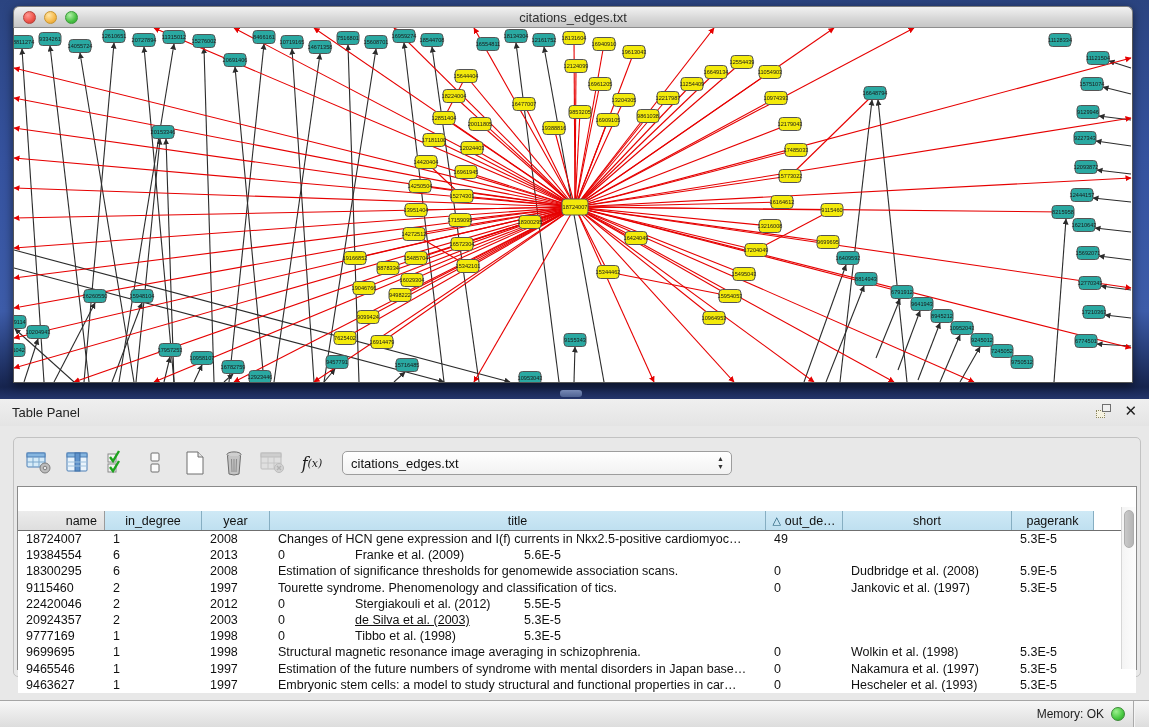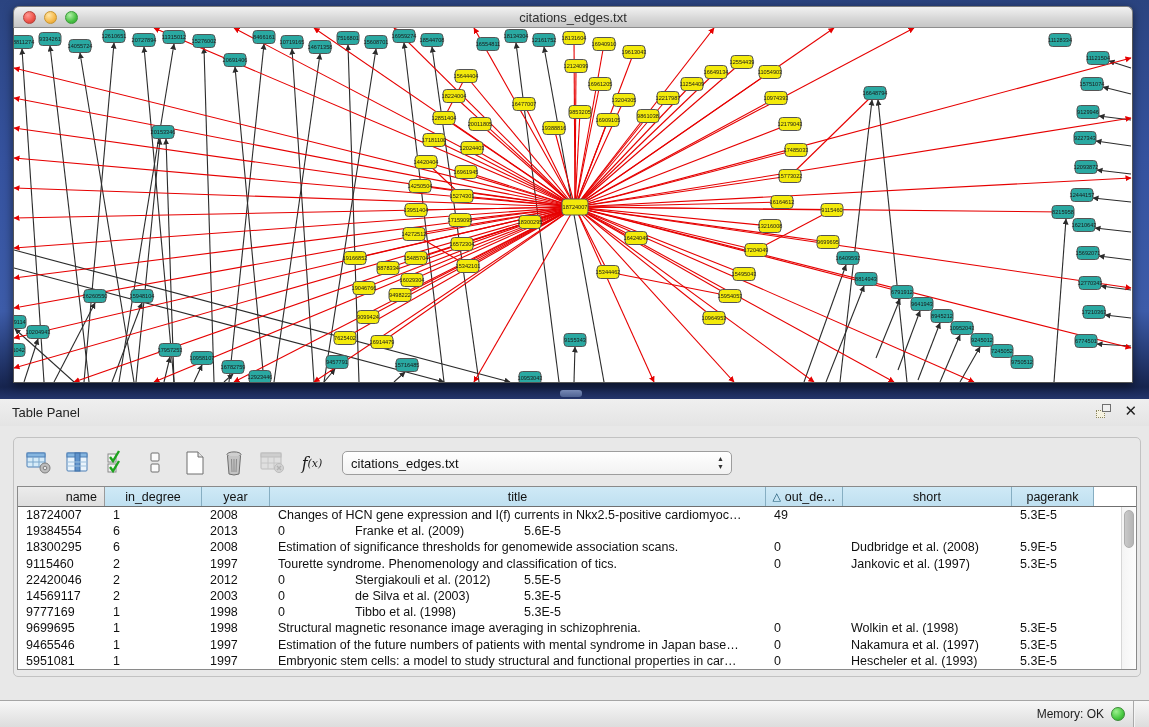--- a/index.html
+++ b/index.html
@@ -44,21 +44,21 @@
     align-items:center; justify-content:center; cursor:default; }
   .fx { font-family:"DejaVu Serif","Liberation Serif",serif; font-style:italic; font-size:16px; color:#1a1a1a; }
   .fx small { font-size:11px; }
   .net-select { margin-left:6px; width:390px; height:24px; background:linear-gradient(180deg,#ffffff,#f2f2f2);
     border:1px solid #9d9d9d; border-radius:5px; font-size:13px; color:#111;
     display:flex; align-items:center; padding:0 8px; position:relative; }
   .net-select .spin { position:absolute; right:7px; top:3px; font-size:7px; line-height:8px; color:#333; text-align:center; }
 
   .tbl { position:absolute; left:3px; top:48px; width:1120px; height:184px;
     border:1px solid #8a8a8a; background:#ffffff; }
-  .thead { display:flex; height:20px; border-bottom:1px solid #6f6f6f; font-size:12.5px; color:#111; }
+  .thead { display:flex; height:20px; border-bottom:1px solid #6f6f6f; font-size:12.5px; color:#111;margin-top:24px; }
   .th { background:linear-gradient(180deg,#cfe9f6,#bfe0f0); border-right:1px solid #86aec2;
     display:flex; align-items:center; justify-content:center; gap:4px; overflow:hidden; white-space:nowrap; }
   .th.plain { background:linear-gradient(180deg,#ececec,#dedede); border-right:1px solid #9a9a9a;
     justify-content:flex-end; padding-right:7px; }
   .th .sort { color:#15516e; font-size:11px; }
   .th.filler { border-right:none; }
   .tbody { font-size:12.5px; color:#101010; }
   .tr { display:flex; height:16.2px; line-height:16.2px; background:#fff; }
   .td { padding-left:8px; overflow:hidden; white-space:nowrap; }
   .vscroll { position:absolute; right:0; top:20px; bottom:0; width:15px;
@@ -636,25 +636,25 @@
           </div>
           <div class="tr">
             <div class="td" style="width: 87px;">22420046</div>
             <div class="td" style="width: 97px;">2</div>
             <div class="td" style="width: 68px;">2012</div>
             <div class="td" style="width: 77px;">0</div>
             <div class="td" style="width: 169px;">Stergiakouli et al. (2012)</div>
             <div class="td" style="width: 82px;">5.5E-5</div>
           </div>
           <div class="tr">
-            <div class="td" style="width: 87px;">14569117</div>
+            <div class="td" style="width: 87px;">20924357</div>
             <div class="td" style="width: 97px;">2</div>
             <div class="td" style="width: 68px;">2003</div>
             <div class="td" style="width: 77px;">0</div>
-            <div class="td" style="width: 169px;">de Silva et al. (2003)</div>
+            <div class="td" style="width: 169px; text-decoration: underline;">de Silva et al. (2003)</div>
             <div class="td" style="width: 82px;">5.3E-5</div>
           </div>
           <div class="tr">
             <div class="td" style="width: 87px;">9777169</div>
             <div class="td" style="width: 97px;">1</div>
             <div class="td" style="width: 68px;">1998</div>
             <div class="td" style="width: 77px;">0</div>
             <div class="td" style="width: 169px;">Tibbo et al. (1998)</div>
             <div class="td" style="width: 82px;">5.3E-5</div>
           </div>
@@ -664,27 +664,27 @@
             <div class="td" style="width: 68px;">1998</div>
             <div class="td" style="width: 496px;">Structural magnetic resonance image averaging in schizophrenia.</div>
             <div class="td" style="width: 77px;">0</div>
             <div class="td" style="width: 169px;">Wolkin et al. (1998)</div>
             <div class="td" style="width: 82px;">5.3E-5</div>
           </div>
           <div class="tr">
             <div class="td" style="width: 87px;">9465546</div>
             <div class="td" style="width: 97px;">1</div>
             <div class="td" style="width: 68px;">1997</div>
-            <div class="td" style="width: 496px;">Estimation of the future numbers of patients with mental syndrome in Japan base…</div>
+            <div class="td" style="width: 496px;">Estimation of the future numbers of syndrome with mental disorders in Japan base…</div>
             <div class="td" style="width: 77px;">0</div>
             <div class="td" style="width: 169px;">Nakamura et al. (1997)</div>
             <div class="td" style="width: 82px;">5.3E-5</div>
           </div>
           <div class="tr">
-            <div class="td" style="width: 87px;">5951081</div>
+            <div class="td" style="width: 87px;">9463627</div>
             <div class="td" style="width: 97px;">1</div>
             <div class="td" style="width: 68px;">1997</div>
             <div class="td" style="width: 496px;">Embryonic stem cells: a model to study structural and functional properties in car…</div>
             <div class="td" style="width: 77px;">0</div>
             <div class="td" style="width: 169px;">Hescheler et al. (1993)</div>
             <div class="td" style="width: 82px;">5.3E-5</div>
           </div>
         </div>
       <div class="vscroll">
         <div class="vthumb"></div>

